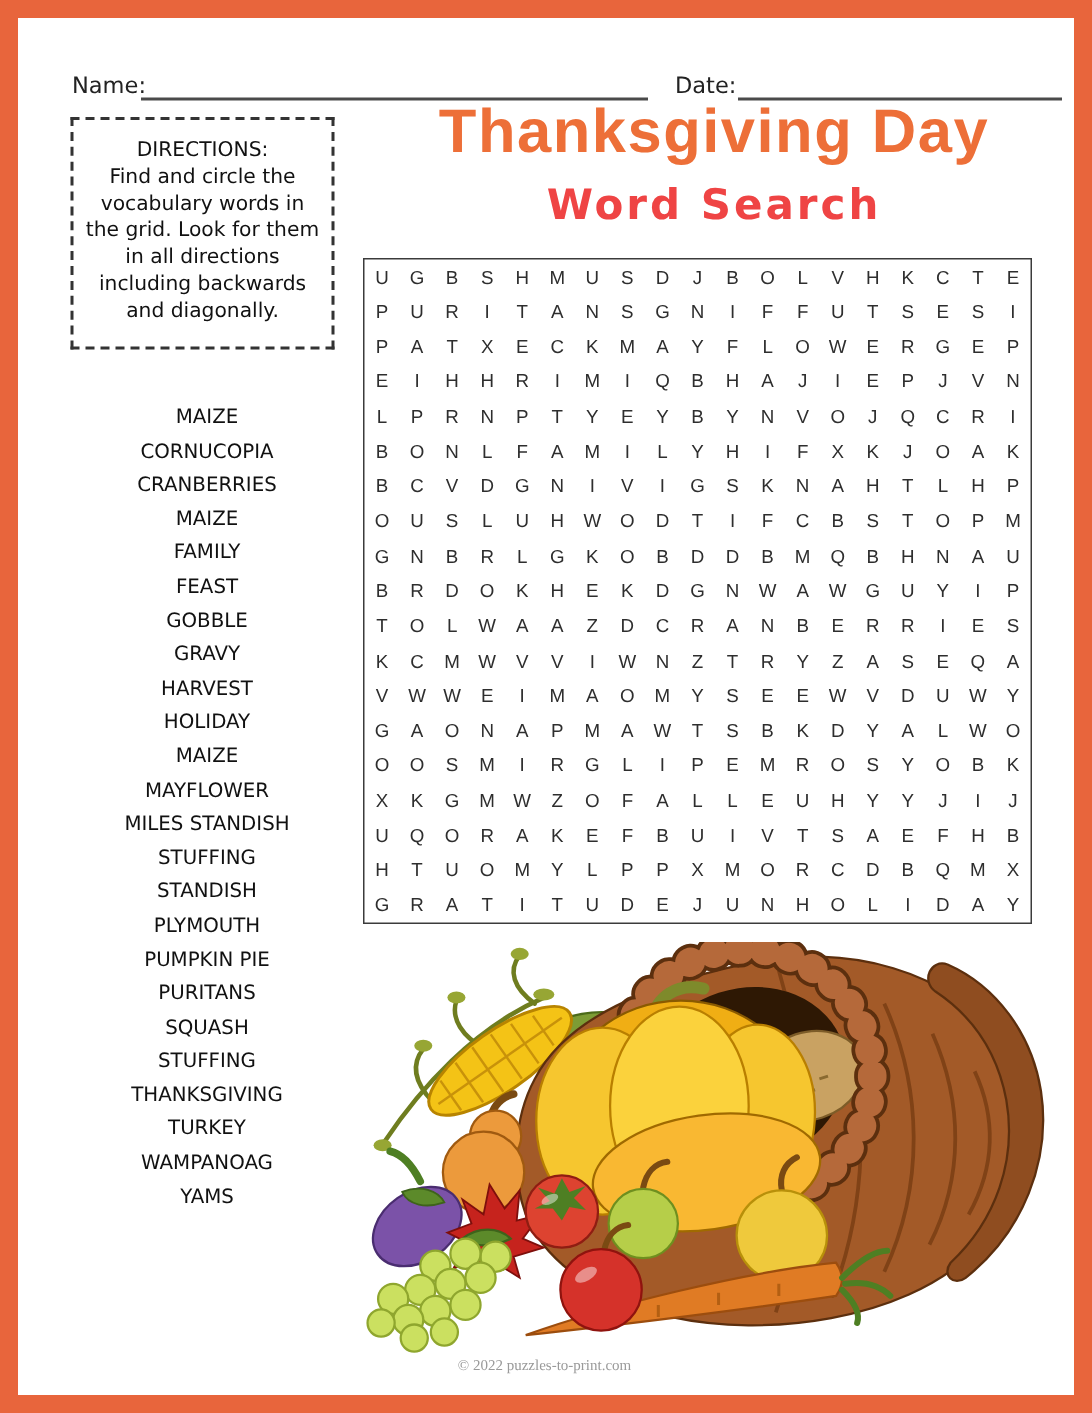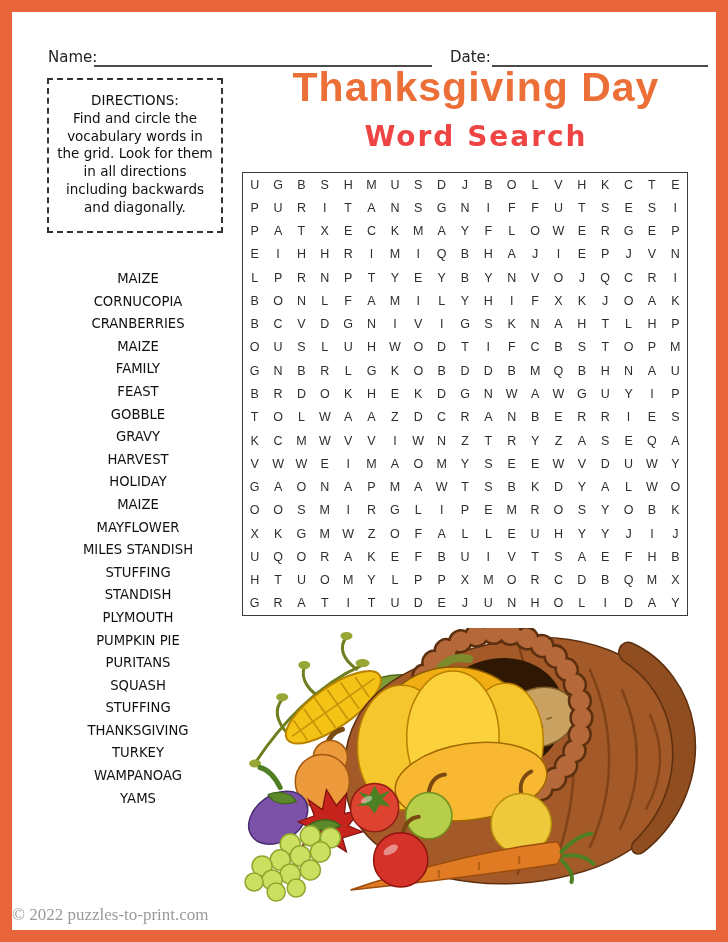--- a/index.html
+++ b/index.html
@@ -76,22 +76,23 @@
     font-family:"Liberation Sans", sans-serif;
     font-size:12.5px;color:#2e2e2e;
   }
 
   
   .illus{position:absolute;left:226px;top:616px;width:462px;height:278px;}
 
   
   .footer{
     position:absolute;left:0;right:2px;top:893px;
+    text-align:center;
     font-family:"Liberation Serif", serif;
-    font-size:17px;color:#9a9a9a;
+    font-size:10px;color:#9a9a9a;
   }
 </style>
 </head>
 <body>
 
 <div class="page">
 
   <span class="hdr-label name-label">Name:</span>
   <span class="fill-line name-line"></span>
   <span class="hdr-label date-label">Date:</span>

